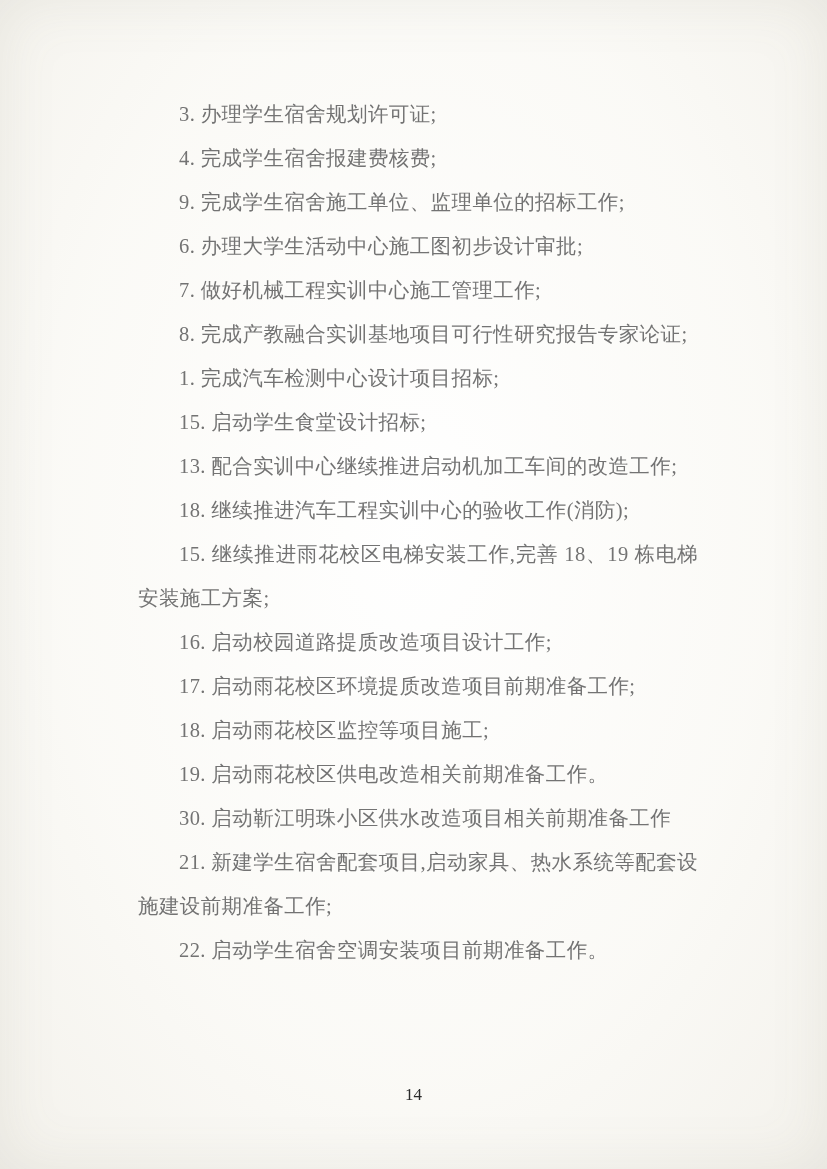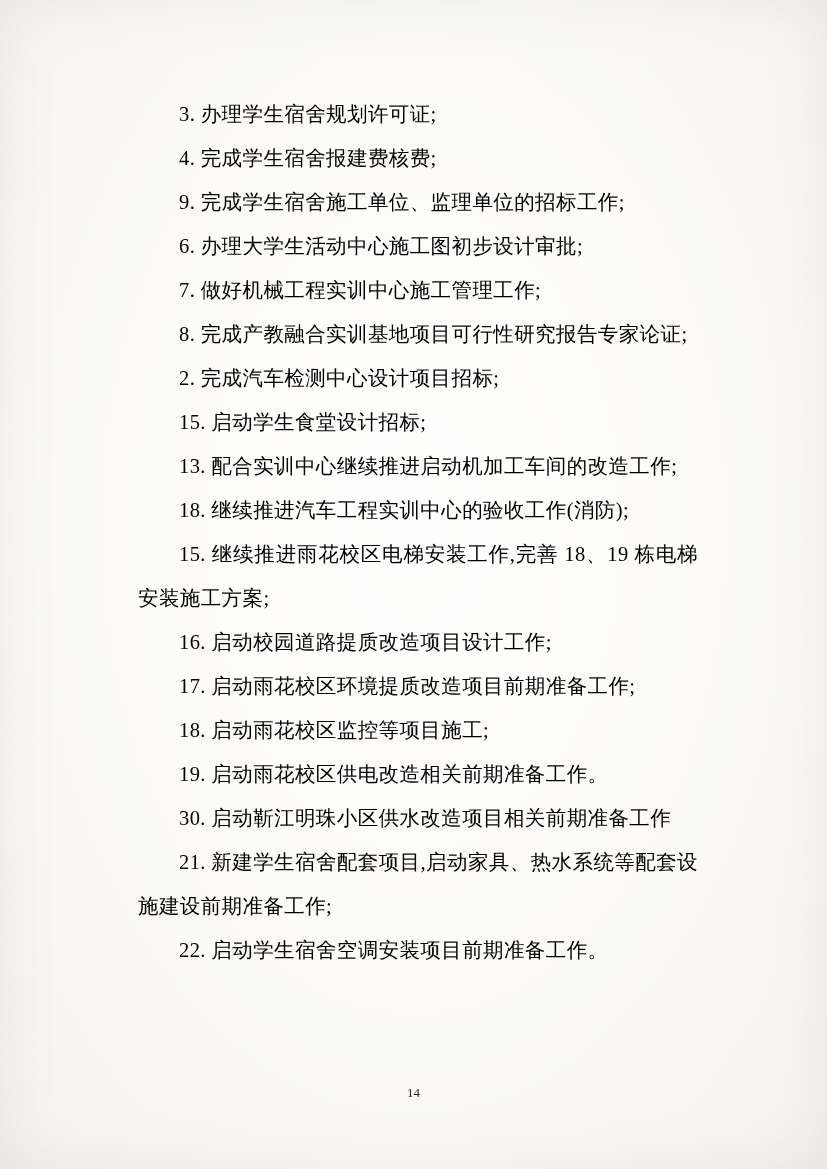--- a/index.html
+++ b/index.html
@@ -31,39 +31,39 @@
   }
   .content {
     position: absolute;
     left: 138px;
     top: 92px;
     width: 560px;
   }
   .para {
     font-size: 20.5px;
     line-height: 44px;
-    color: #000000;
+    color: #737373;
     text-align: justify;
     margin: 0;
     letter-spacing: 0.4px;
     white-space: pre-wrap;
   }
   .indent {
     text-indent: 2em;
   }
   .hang {
     text-indent: 2em;
   }
   .page-number {
     position: absolute;
     left: 0;
     right: 0;
     top: 1085px;
     text-align: center;
-    font-size: 13px;
+    font-size: 17px;
     color: #2a2a2a;
     font-family: "Liberation Serif", "DejaVu Serif", serif;
   }
   .edge-shadow {
     position: absolute;
     inset: 0;
     box-shadow: inset 0 0 60px rgba(120,115,100,0.10);
     pointer-events: none;
   }
 </style>
@@ -72,21 +72,21 @@
 
 <div class="page">
 
   <div class="content">
     <p class="para indent">3. 办理学生宿舍规划许可证;</p>
     <p class="para indent">4. 完成学生宿舍报建费核费;</p>
     <p class="para indent">9. 完成学生宿舍施工单位、监理单位的招标工作;</p>
     <p class="para indent">6. 办理大学生活动中心施工图初步设计审批;</p>
     <p class="para indent">7. 做好机械工程实训中心施工管理工作;</p>
     <p class="para indent">8. 完成产教融合实训基地项目可行性研究报告专家论证;</p>
-    <p class="para indent">2. 完成汽车检测中心设计项目招标;</p>
+    <p class="para indent">1. 完成汽车检测中心设计项目招标;</p>
     <p class="para indent">15. 启动学生食堂设计招标;</p>
     <p class="para indent">13. 配合实训中心继续推进启动机加工车间的改造工作;</p>
     <p class="para indent">18. 继续推进汽车工程实训中心的验收工作(消防);</p>
     <p class="para hang">15. 继续推进雨花校区电梯安装工作,完善 18、19 栋电梯安装施工方案;</p>
     <p class="para indent">16. 启动校园道路提质改造项目设计工作;</p>
     <p class="para indent">17. 启动雨花校区环境提质改造项目前期准备工作;</p>
     <p class="para indent">18. 启动雨花校区监控等项目施工;</p>
     <p class="para indent">19. 启动雨花校区供电改造相关前期准备工作。</p>
     <p class="para indent">30. 启动靳江明珠小区供水改造项目相关前期准备工作</p>
     <p class="para hang">21. 新建学生宿舍配套项目,启动家具、热水系统等配套设施建设前期准备工作;</p>

